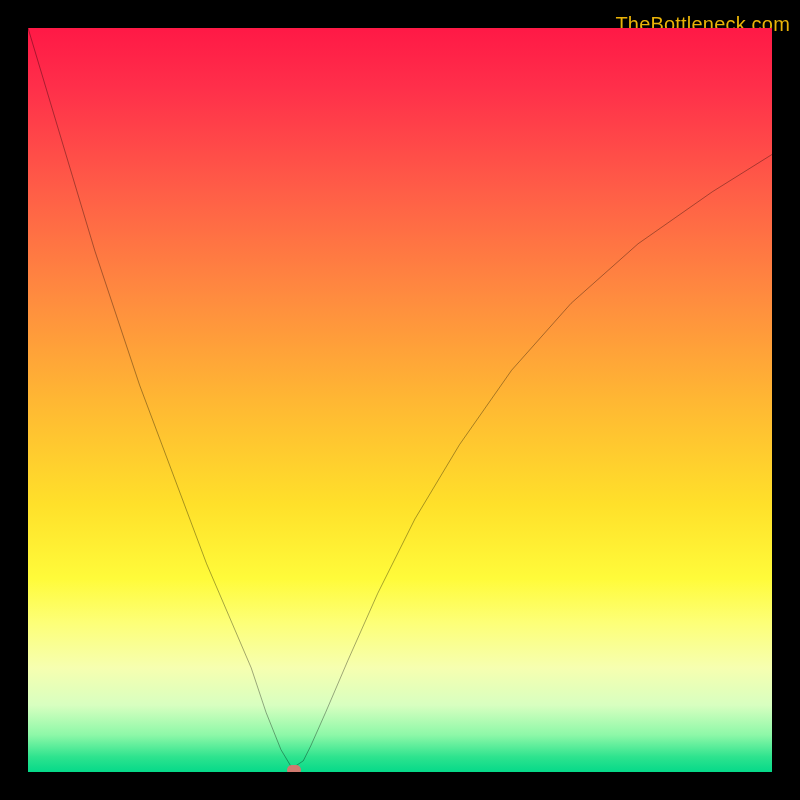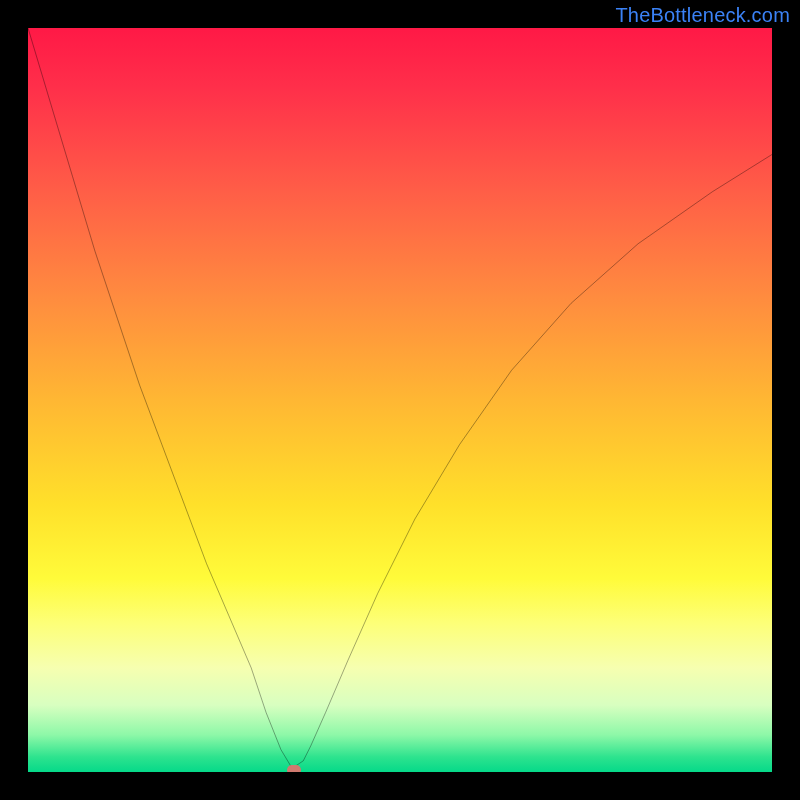--- a/index.html
+++ b/index.html
@@ -45,23 +45,23 @@
       #fdff78 80%,
       #f6ffb0 86%,
       #d8ffc0 91%,
       #8ef8a8 95%,
       #2de38e 98%,
       #05d989 100%
     );
   }
   .watermark {
     position: absolute;
-    top: 4px;
+    top: 13px;
     right: 10px;
-    color: #3b82f6;
+    color: #eab308;
     font-size: 20px;
     font-weight: 500;
     letter-spacing: 0.2px;
     user-select: none;
   }
   svg.curve {
     position: absolute;
     left: 0;
     top: 0;
     width: 100%;

